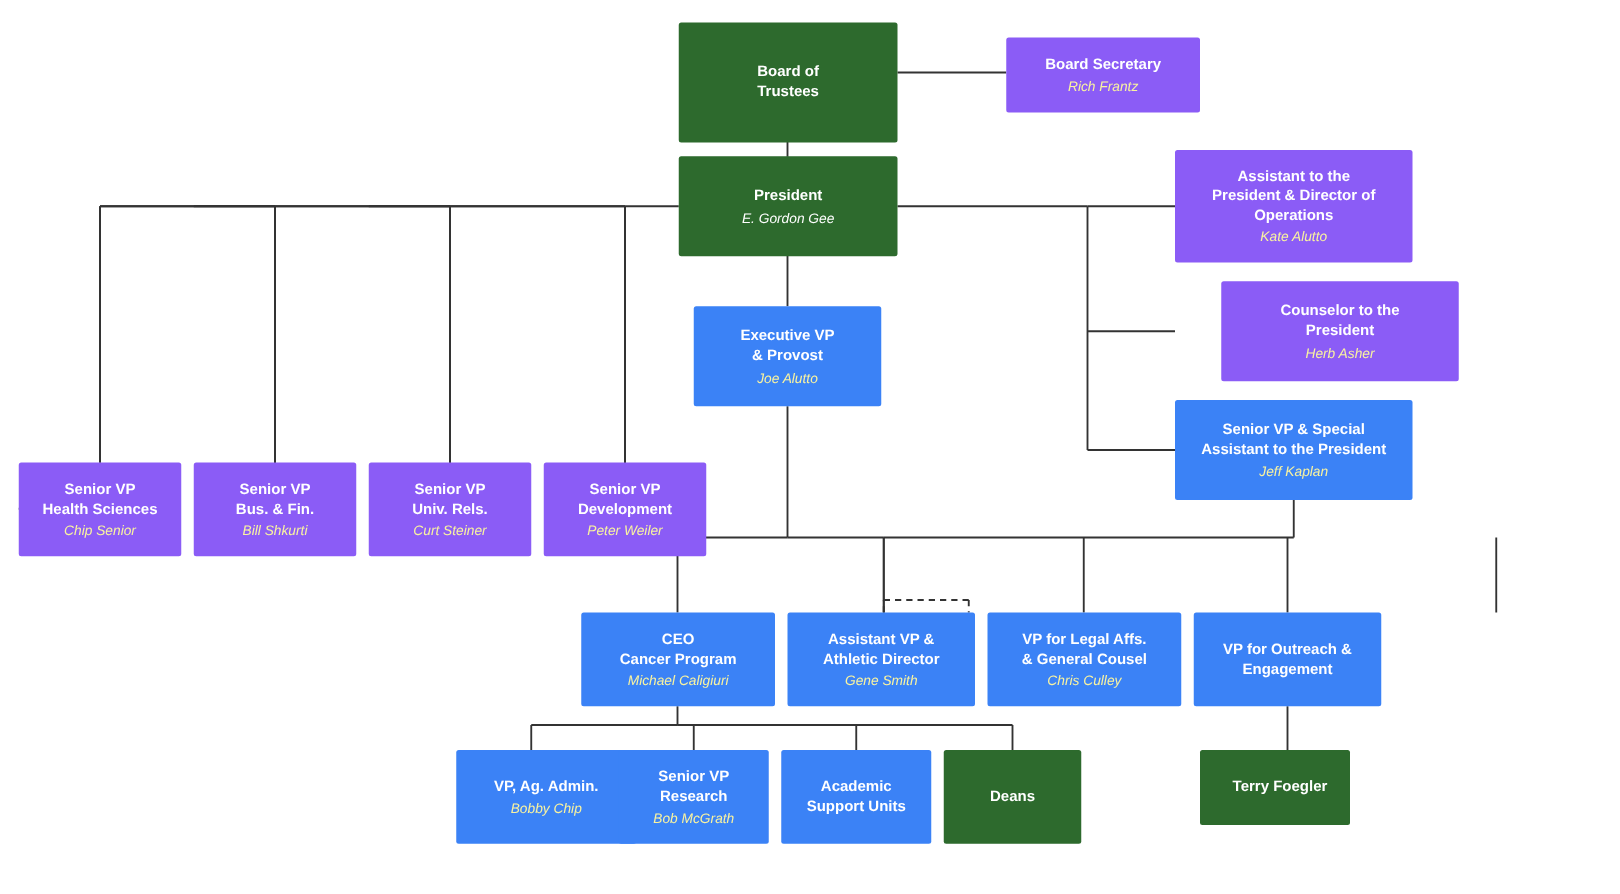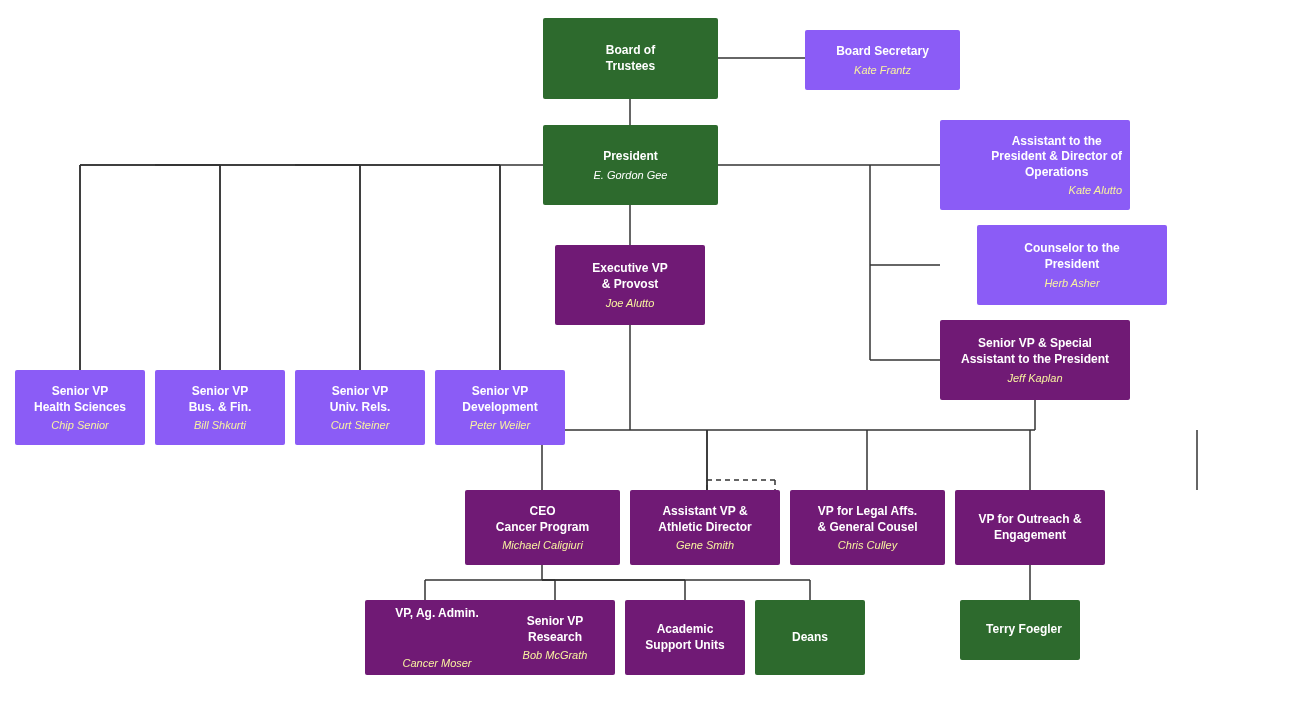--- a/index.html
+++ b/index.html
@@ -25,21 +25,21 @@
       display: flex;
       flex-direction: column;
       justify-content: center;
       align-items: center;
     }
     .node-dark {
       background-color: #2d6a2d;
       color: #fff;
     }
     .node-medium {
-      background-color: #701a75;
+      background-color: #3b82f6;
       color: #fff;
     }
     .node-light {
       background-color: #8b5cf6;
       color: #fff;
     }
     .node-title {
       font-weight: bold;
       font-size: 12px;
       line-height: 1.3;
@@ -130,36 +130,36 @@
     <line x1="1030" y1="430" x2="1030" y2="490"></line>
     <line x1="1197" y1="430" x2="1197" y2="490"></line>
 
     <line x1="1030" y1="565" x2="1030" y2="600"></line>
 
     <line class="dashed" x1="707" y1="490" x2="707" y2="480"></line>
     <line class="dashed" x1="707" y1="480" x2="775" y2="480"></line>
     <line class="dashed" x1="775" y1="480" x2="775" y2="490"></line>
   </svg>
 
-  <div class="node node-dark" style="left:543px;top:18px;width:175px;height:81px;">
+  <div class="node node-dark" style="left:543px;top:18px;width:175px;height:96px;">
     <span class="node-title" style="white-space:pre-line">Board of
 Trustees</span>
   </div>
 
   <div class="node node-light" style="left:805px;top:30px;width:155px;height:60px;">
     <span class="node-title">Board Secretary</span>
-    <span class="node-name node-name-yellow">Kate Frantz</span>
+    <span class="node-name node-name-yellow">Rich Frantz</span>
   </div>
 
   <div class="node node-dark" style="left:543px;top:125px;width:175px;height:80px;">
     <span class="node-title">President</span>
     <span class="node-name">E. Gordon Gee</span>
   </div>
 
-  <div class="node node-light" style="left:940px;top:120px;width:190px;height:90px;align-items:flex-end;">
+  <div class="node node-light" style="left:940px;top:120px;width:190px;height:90px;">
     <span class="node-title" style="white-space:pre-line">Assistant to the
 President &amp; Director of
 Operations</span>
     <span class="node-name node-name-yellow">Kate Alutto</span>
   </div>
 
   <div class="node node-light" style="left:940px;top:225px;width:190px;height:80px;margin-left:37px;">
     <span class="node-title" style="white-space:pre-line">Counselor to the
 President</span>
     <span class="node-name node-name-yellow">Herb Asher</span>
@@ -218,23 +218,23 @@
 Engagement</span>
   </div>
 
   <div class="node node-medium" style="left:790px;top:490px;width:155px;height:75px;">
     <span class="node-title" style="white-space:pre-line">VP for Legal Affs.
 &amp; General Cousel</span>
     <span class="node-name node-name-yellow">Chris Culley</span>
   </div>
 
 
-  <div class="node node-medium" style="left:365px;top:600px;width:144px;height:75px;justify-content:space-between;">
+  <div class="node node-medium" style="left:365px;top:600px;width:144px;height:75px;">
     <span class="node-title">VP, Ag. Admin.</span>
-    <span class="node-name node-name-yellow">Cancer Moser</span>
+    <span class="node-name node-name-yellow">Bobby Chip</span>
   </div>
 
   <div class="node node-medium" style="left:495px;top:600px;width:120px;height:75px;">
     <span class="node-title" style="white-space:pre-line">Senior VP
 Research</span>
     <span class="node-name node-name-yellow">Bob McGrath</span>
   </div>
 
   <div class="node node-medium" style="left:625px;top:600px;width:120px;height:75px;">
     <span class="node-title" style="white-space:pre-line">Academic

